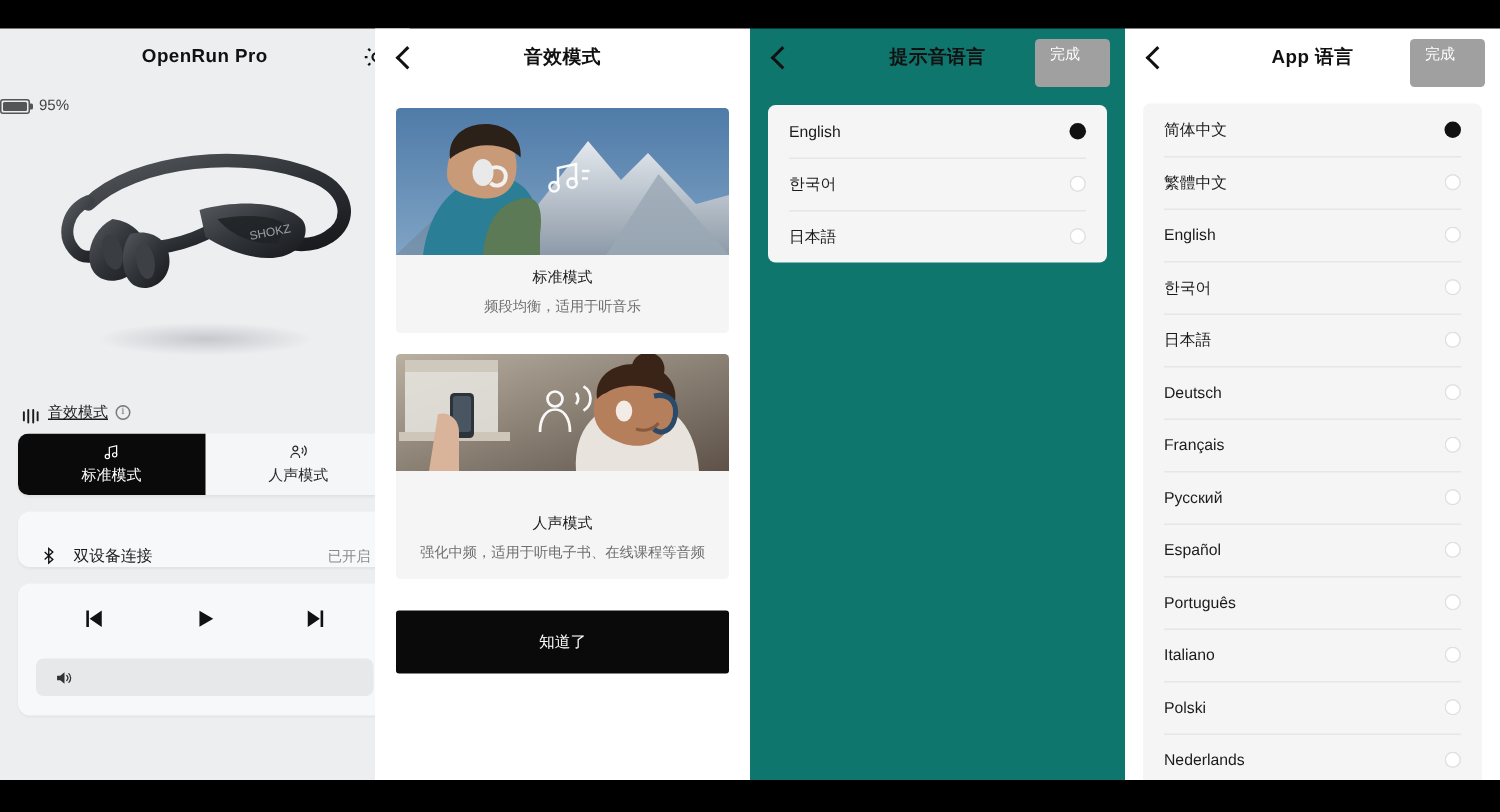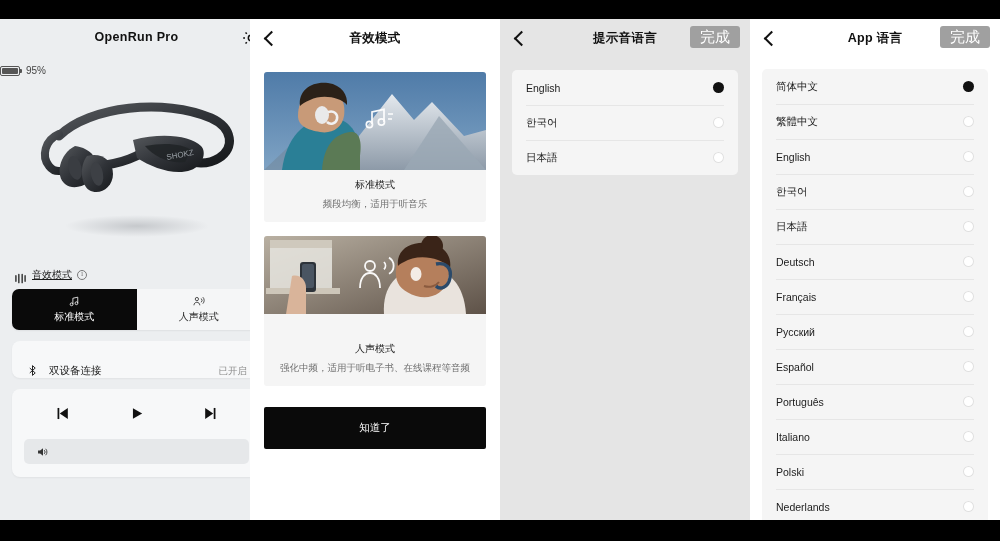--- a/index.html
+++ b/index.html
@@ -10,21 +10,21 @@
     overflow: hidden;
   }
   .stage { position: relative; width: 1000px; height: 541px; background: #000; }
 
   .topbar { position: absolute; left: 0; top: 0; width: 1000px; height: 19px; background: #000; }
   .botbar { position: absolute; left: 0; bottom: 0; width: 1000px; height: 21px; background: #000; }
 
   .panel { position: absolute; top: 19px; height: 501px; overflow: hidden; }
   .p1 { left: 0;   width: 273px; background: #eceef0; }
   .p2 { left: 250px; width: 250px; background: #ffffff; }
-  .p3 { left: 500px; width: 250px; background: #e5e5e5; }
+  .p3 { left: 500px; width: 250px; background: #0f766e; }
   .p4 { left: 750px; width: 250px; background: #ffffff; }
 
   
   .hdr { position: relative; height: 39px; }
   .hdr-title {
     position: absolute; left: 0; right: 0; top: 11px;
     text-align: center; font-size: 12.5px; font-weight: bold; color: #111;
     letter-spacing: .3px;
   }
   .p1 .hdr-title { font-size: 12.5px; }
@@ -33,22 +33,22 @@
     cursor: pointer;
   }
   .back::before {
     content: ""; position: absolute; left: 4px; top: 5px;
     width: 9px; height: 9px; border-left: 2px solid #111; border-bottom: 2px solid #111;
     transform: rotate(45deg);
   }
   .gear { position: absolute; right: 12px; top: 9px; width: 20px; height: 20px; cursor: pointer; }
   .done-btn {
     position: absolute; right: 10px; top: 7px;
-    min-width: 50px; height: 22px; line-height: 22px;
-    background: #a0a0a0; color: #fff; font-size: 15px; text-align: left;
+    min-width: 50px; height: 32px; line-height: 22px;
+    background: #a0a0a0; color: #fff; font-size: 10px; text-align: left;
     border-radius: 3px; padding: 0 10px; cursor: pointer;
   }
 
   
   .battery-row {
     display: flex; align-items: center; justify-content: flex-start; gap: 6px;
     margin-top: 7px; font-size: 10px; color: #444;
   }
   .bat-ico { width: 20px; height: 10px; border: 1.3px solid #555; border-radius: 2px; position: relative; }
   .bat-ico::after { content:""; position:absolute; right:-3.4px; top:2.6px; width:2px; height:4px; background:#555; border-radius:0 1px 1px 0;}

